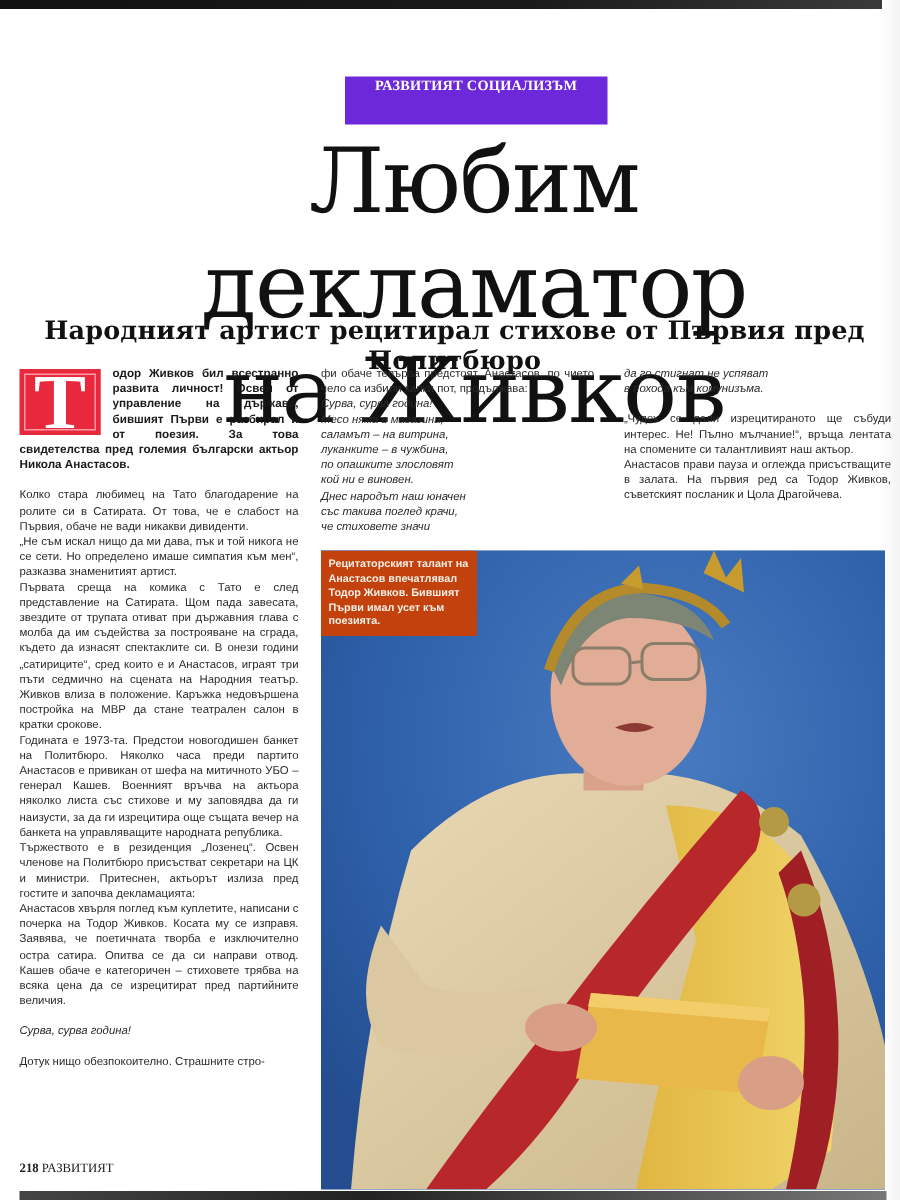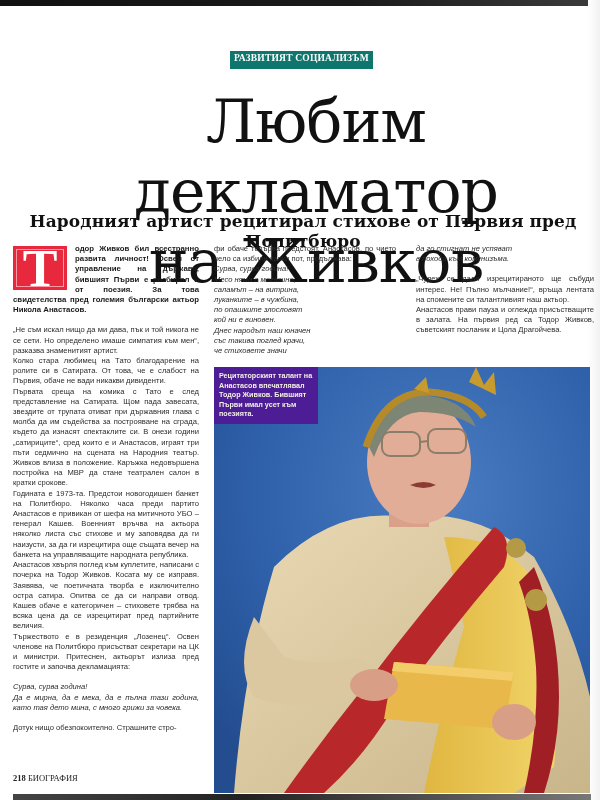--- a/index.html
+++ b/index.html
@@ -9,22 +9,22 @@
     }
     .top-band {
       position: absolute; left: 0; top: 0; width: 588px; height: 6px;
       background: linear-gradient(to right, #111 0%, #1a1a1a 60%, #3a3a3a 100%);
     }
     .right-edge {
       position: absolute; right: 0; top: 0; width: 12px; height: 800px;
       background: linear-gradient(to right, #ffffff, #f2f2f2);
     }
     .kicker {
-      position: absolute; left: 230px; top: 51px; height: 18px;
-      background: #0f766e; color: #fff; padding: 0 4px;
+      position: absolute; left: 230px; top: 51px; height: 32px;
+      background: #6d28d9; color: #fff; padding: 0 20px;
       font-family: "Liberation Serif", serif; font-weight: bold; font-size: 9.5px;
       line-height: 14px; letter-spacing: 0.2px;
     }
     .headline {
       position: absolute; left: 0; top: 70px; width: 600px; text-align: center;
       font-family: "DejaVu Serif", serif; font-weight: normal; color: #111;
       font-size: 60px; line-height: 70px; letter-spacing: -1px;
     }
     .subhead {
       position: absolute; left: 8px; top: 211px; width: 590px; text-align: center;
@@ -51,21 +51,21 @@
     }
     .poem { font-style: italic; }
     .poem p { margin: 0; }
     .photo {
       position: absolute; left: 214px; top: 367px; width: 376px; height: 426px;
       overflow: hidden; background: #2d5ea8;
     }
     .photo svg { display: block; }
     .caption {
       position: absolute; left: 0; top: 0; width: 94px; padding: 4px 5px 5px 5px;
-      background: #4c1d95; color: #f3efe6; font-weight: bold; font-size: 7.2px;
+      background: #c2410c; color: #f3efe6; font-weight: bold; font-size: 7.2px;
       line-height: 9.6px;
     }
     .folio {
       position: absolute; left: 13px; top: 773px; font-family: "Liberation Serif", serif;
       font-size: 8.5px; color: #222;
     }
     .folio .num { font-weight: bold; }
     .bottom-band {
       position: absolute; left: 13px; top: 794px; width: 578px; height: 6px;
       background: linear-gradient(to right, #444, #222 40%, #777 100%);
@@ -85,30 +85,29 @@
 </h1>
 
 <div class="subhead">Народният артист рецитирал стихове от Първия пред Политбюро</div>
 
 <div class="col col1">
   <div class="lead">
     <span class="dropcap">Т</span>
     <span>одор Живков бил всестранно развита личност! Освен от управление на държава, бившият Първи е разбирал и от поезия. За това свидетелства пред големия български актьор Никола Анастасов.</span>
   </div>
   <div class="gap"></div>
+  <p>Колко стара любимец на Тато благодарение на ролите си в Сатирата. От това, че е слабост на Първия, обаче не вади никакви дивиденти.</p>
   <p>„Не съм искал нищо да ми дава, пък и той никога не се сети. Но определено имаше симпатия към мен“, разказва знаменитият артист.</p>
-  <p>Колко стара любимец на Тато благодарение на ролите си в Сатирата. От това, че е слабост на Първия, обаче не вади никакви дивиденти.</p>
   <p>Първата среща на комика с Тато е след представление на Сатирата. Щом пада завесата, звездите от трупата отиват при държавния глава с молба да им съдейства за построяване на сграда, където да изнасят спектаклите си. В онези години „сатириците“, сред които е и Анастасов, играят три пъти седмично на сцената на Народния театър. Живков влиза в положение. Каръжка недовършена постройка на МВР да стане театрален салон в кратки срокове.</p>
   <p>Годината е 1973-та. Предстои новогодишен банкет на Политбюро. Няколко часа преди партито Анастасов е привикан от шефа на митичното УБО – генерал Кашев. Военният връчва на актьора няколко листа със стихове и му заповядва да ги наизусти, за да ги изрецитира още същата вечер на банкета на управляващите народната република.</p>
+  <p>Тържеството е в резиденция „Лозенец“. Освен членове на Политбюро присъстват секретари на ЦК и министри. Притеснен, актьорът излиза пред гостите и започва декламацията:</p>
   <p>Анастасов хвърля поглед към куплетите, написани с почерка на Тодор Живков. Косата му се изправя. Заявява, че поетичната творба е изключително остра сатира. Опитва се да си направи отвод. Кашев обаче е категоричен – стиховете трябва на всяка цена да се изрецитират пред партийните величия.</p>
-  <p>Тържеството е в резиденция „Лозенец“. Освен членове на Политбюро присъстват секретари на ЦК и министри. Притеснен, актьорът излиза пред гостите и започва декламацията:</p>
   <div class="gap"></div>
   <div class="poem">
     <p>Сурва, сурва година!</p>
-    <p>Да е мирна, да е мека, да е пълна тази година, като тая дето мина, с много грижи за човека.</p>
   </div>
   <div class="gap"></div>
   <p>Дотук нищо обезпокоително. Страшните стро-</p>
 </div>
 
 <div class="col col2">
   <p>фи обаче тепърва предстоят. Анастасов, по чието чело са избили капки пот, продължава:</p>
   <div class="poem" style="text-align:left;">
     <p>Сурва, сурва година!</p>
     <p>Месо няма в магазина,</p>
@@ -183,16 +182,16 @@
     <path d="M180 295 L300 305 L298 314 L178 304 Z" fill="#f3cd6a"></path>
 
     <ellipse cx="160" cy="318" rx="24" ry="16" fill="#d99e86"></ellipse>
     <ellipse cx="300" cy="355" rx="22" ry="18" fill="#d99e86"></ellipse>
   </svg>
   <div class="caption">Рецитаторският талант на Анастасов впечатлявал Тодор Живков. Бившият Първи имал усет към поезията.</div>
 </div>
 
 <div class="folio">
   <span class="num">218</span>
-  <span>БИОГРАФИЯ</span>
+  <span>РАЗВИТИЯТ</span>
 </div>
 
 <div class="bottom-band"></div>
 
 </body></html>

